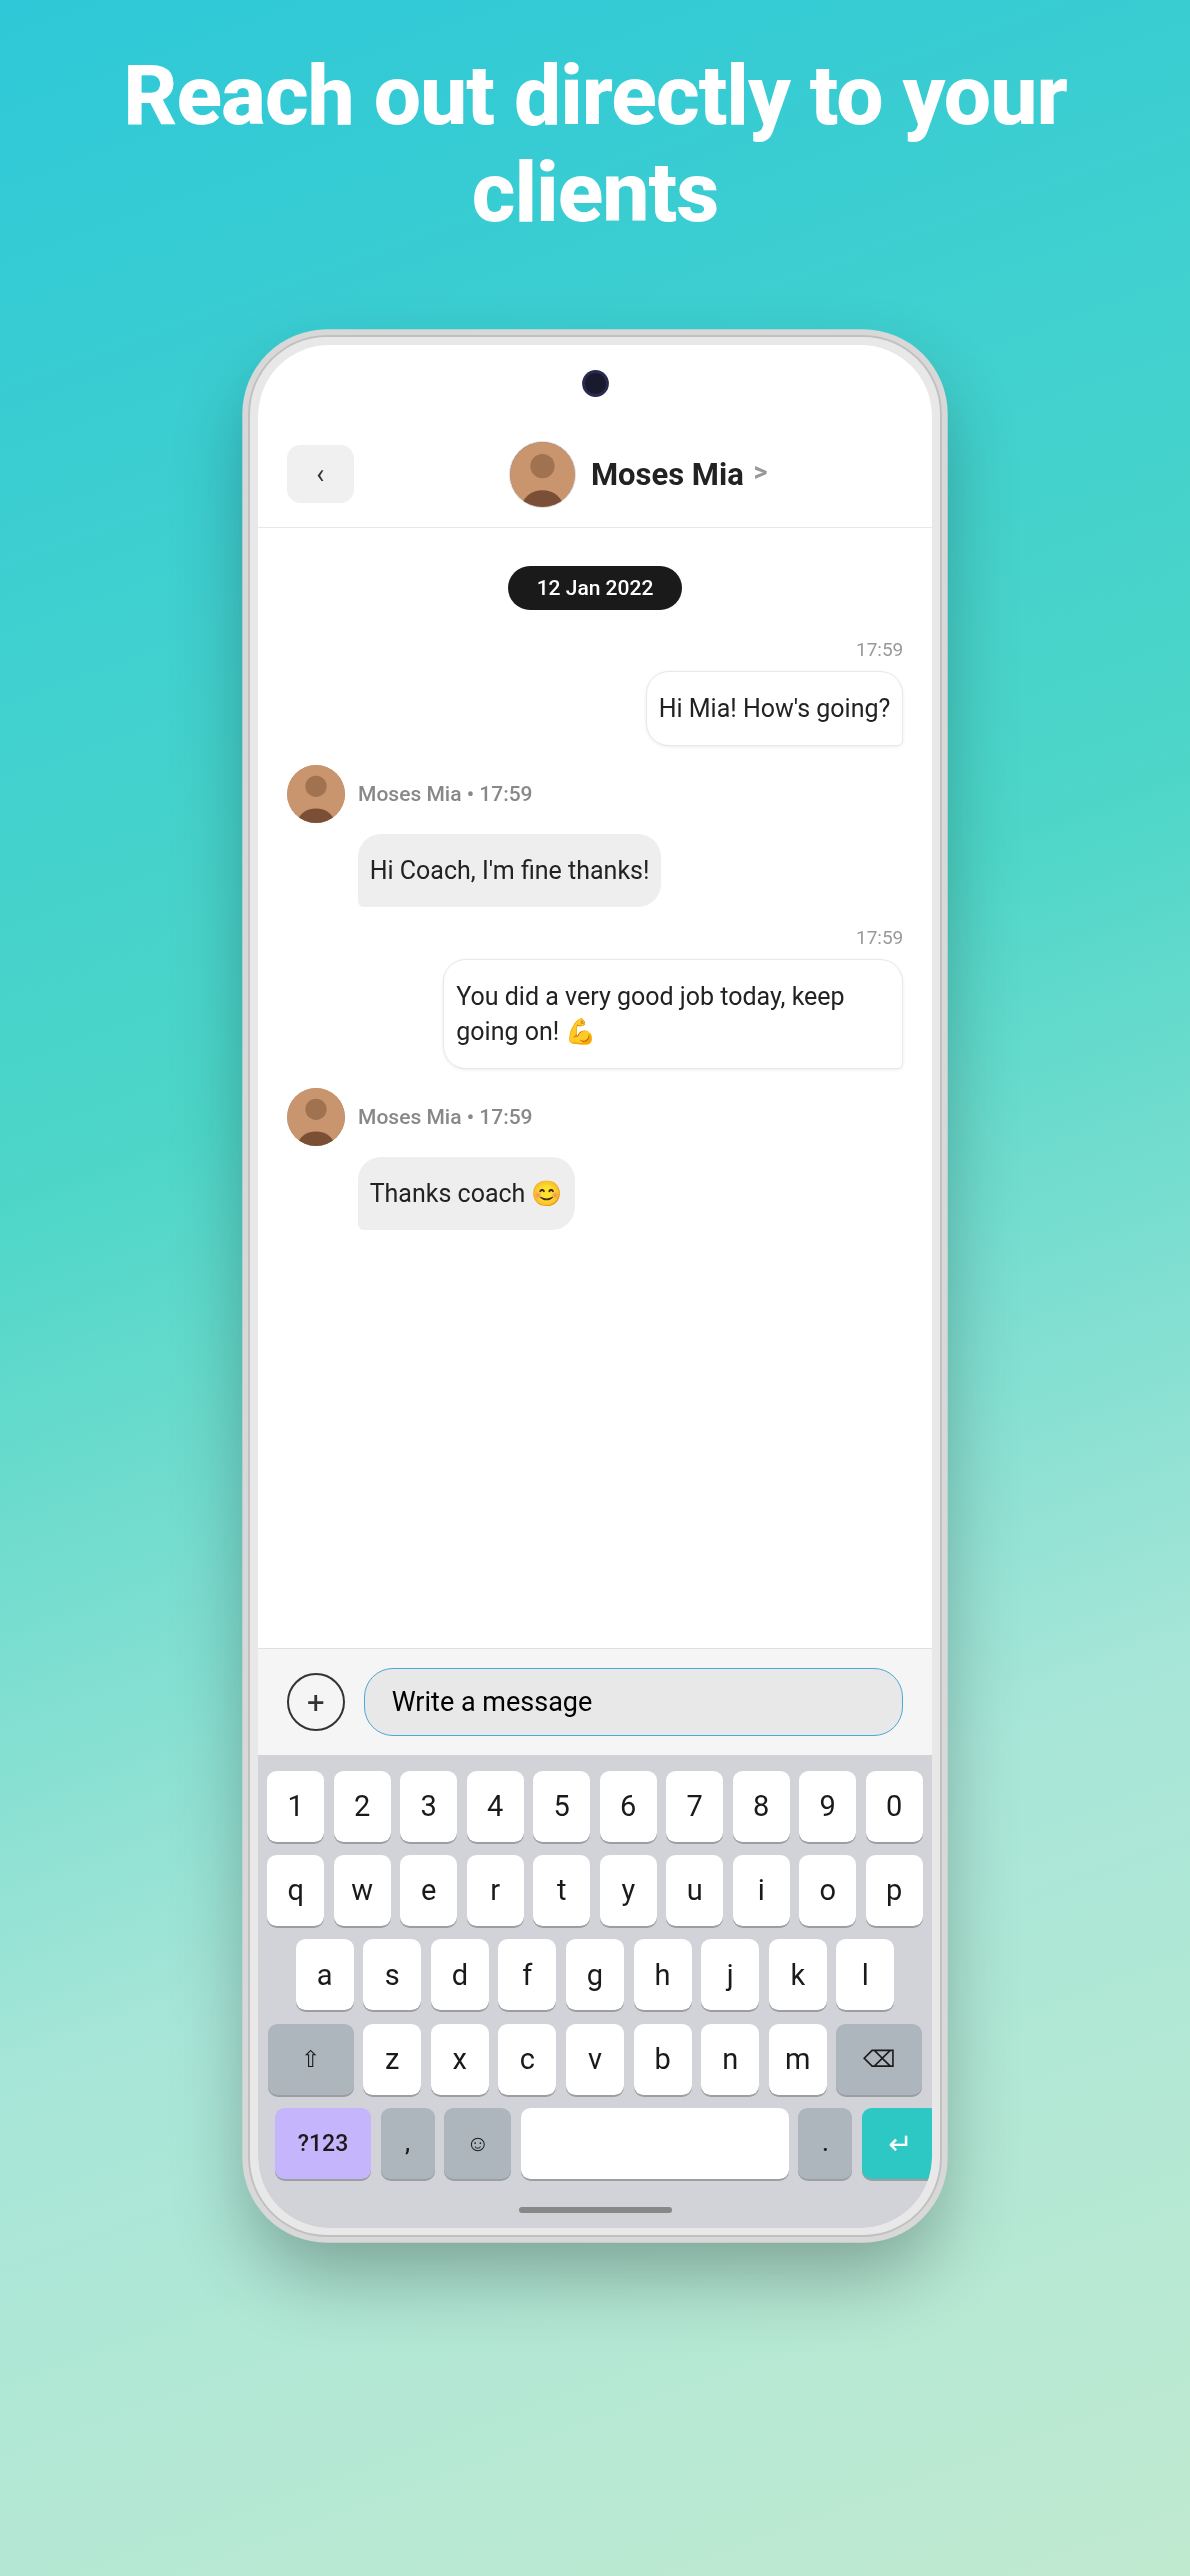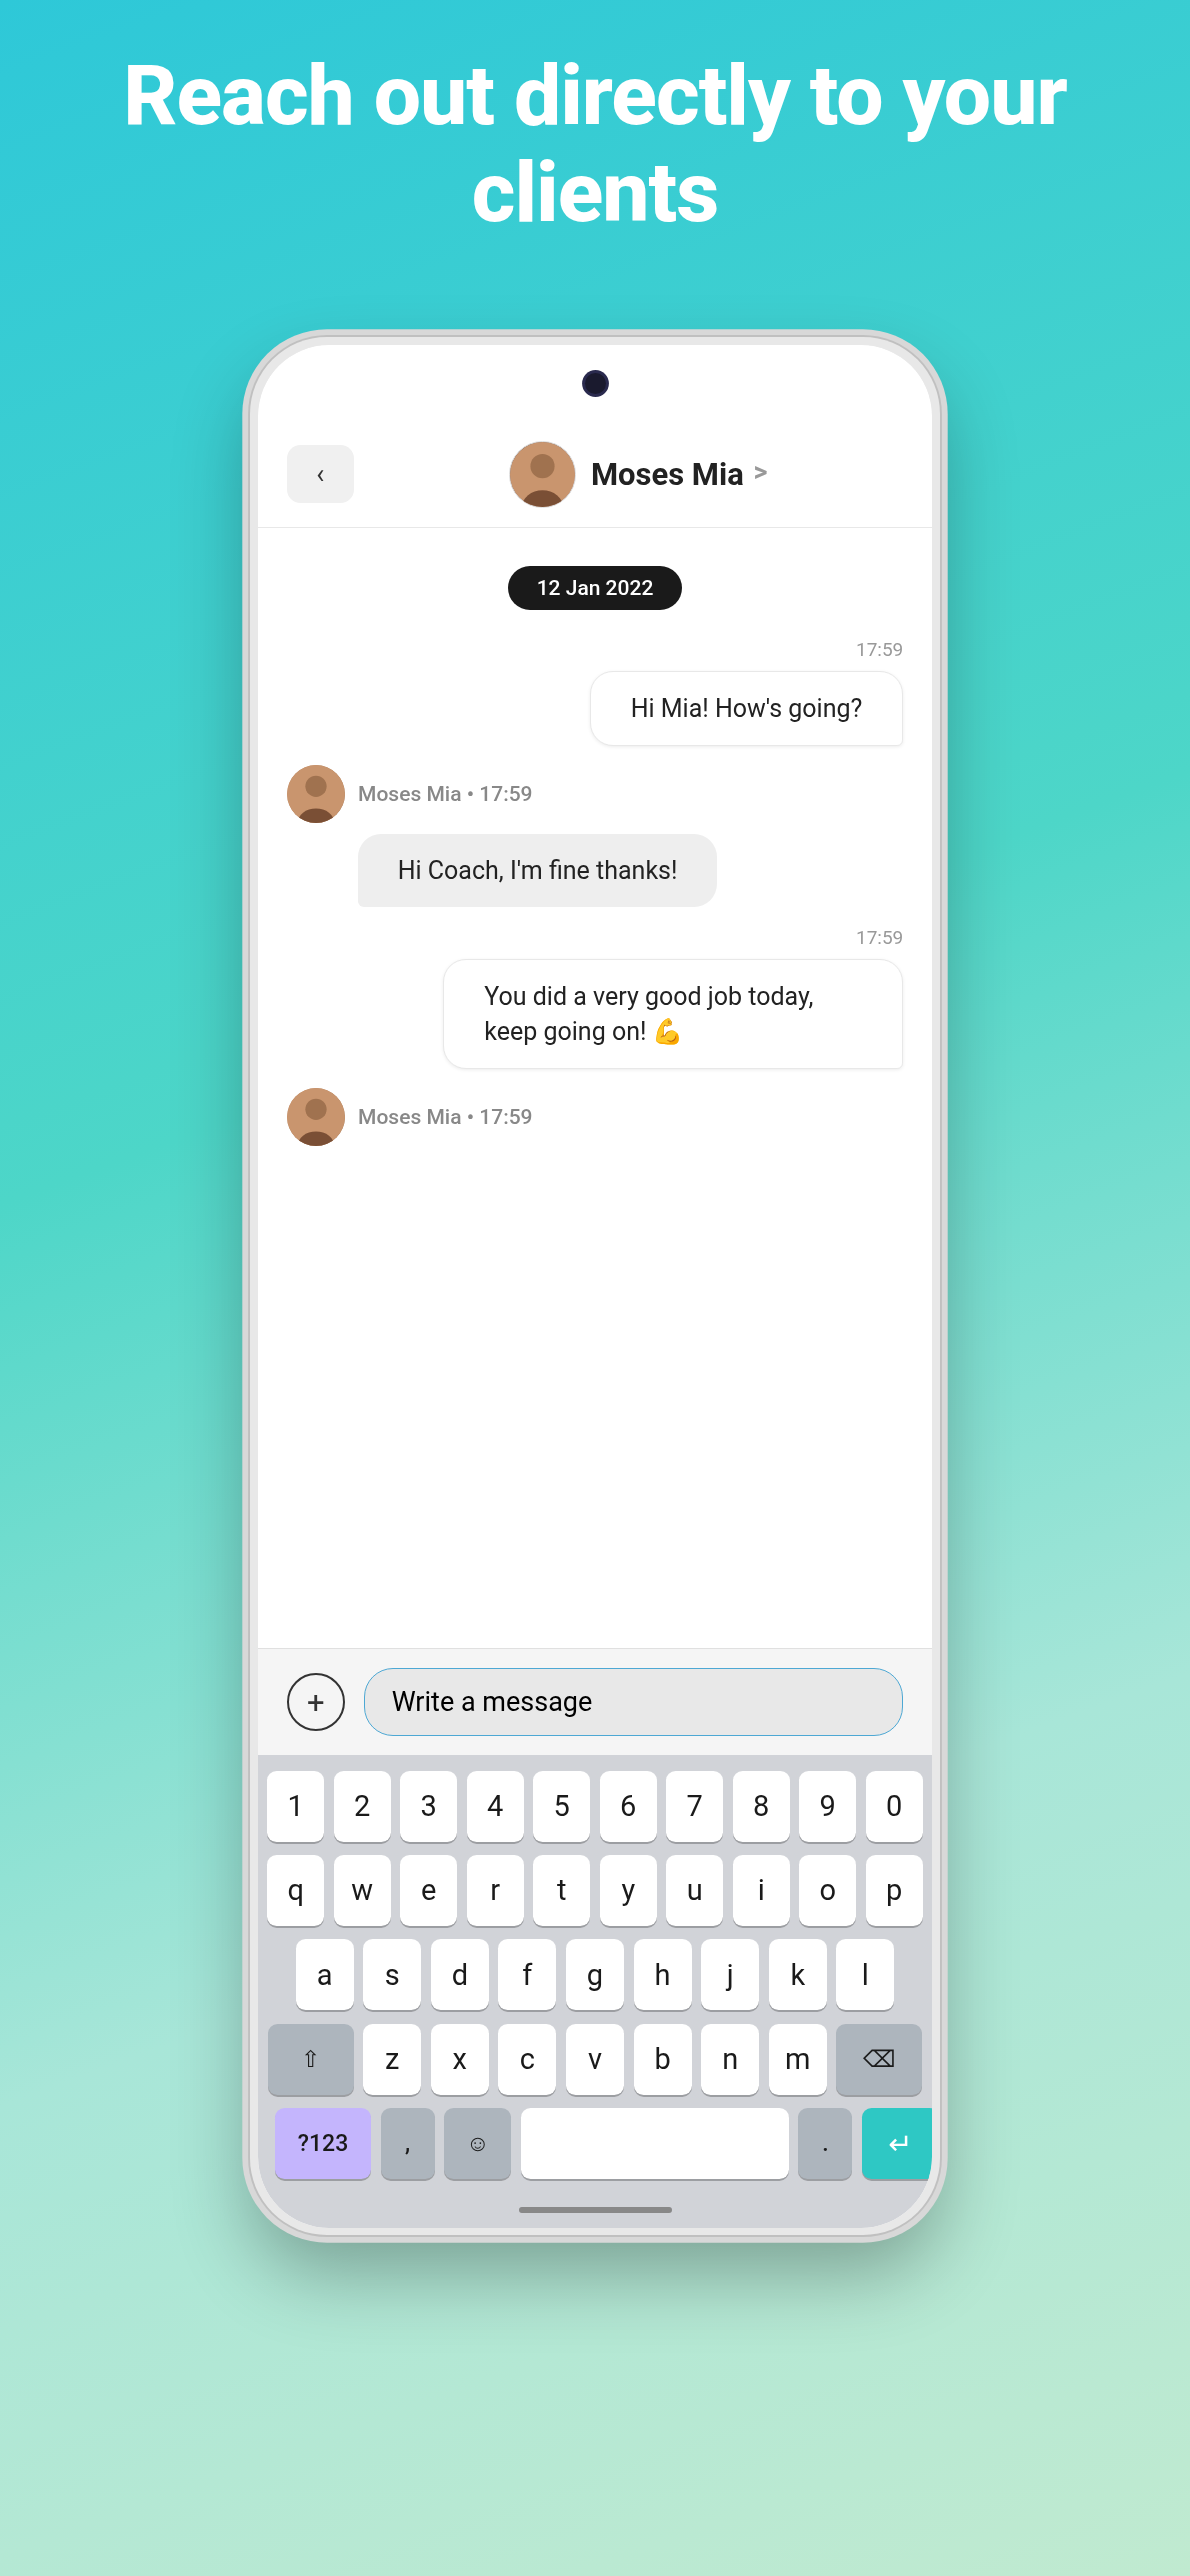--- a/index.html
+++ b/index.html
@@ -188,21 +188,21 @@
       color: #999;
       margin-bottom: 5.8px;
     }
 
     .message-time-right {
       text-align: right;
     }
 
     .bubble {
       max-width: 460px;
-      padding: 19px 40px;
+      padding: 19px 12px;
       border-radius: 23px;
       font-size: 25px;
       line-height: 1.4;
     }
 
     .bubble-right {
       background: white;
       border: 1px solid #e8e8e8;
       box-shadow: 0 1px 3.8px rgba(0,0,0,0.08);
       color: #222;
@@ -456,20 +456,23 @@
               <div class="sender-row">
                 <div class="sender-avatar">
                   <svg viewBox="0 0 60 60" xmlns="http://www.w3.org/2000/svg" width="58" height="58">
                     <circle cx="30" cy="30" r="30" fill="#c9956e"></circle>
                     <circle cx="30" cy="22" r="11" fill="#a0724f"></circle>
                     <ellipse cx="30" cy="60" rx="19" ry="15" fill="#7a4f35"></ellipse>
                   </svg>
                 </div>
                 <div class="sender-name-time">Moses Mia • 17:59</div>
               </div>
+              <div class="left-message-wrapper">
+                <div class="bubble bubble-left">Thanks coach 😊</div>
+              </div>
             </div>
 
           </div>
 
           <div class="input-area">
             <div class="plus-btn">+</div>
             <div class="message-input">Write a message</div>
           </div>
 
           <div class="keyboard">

